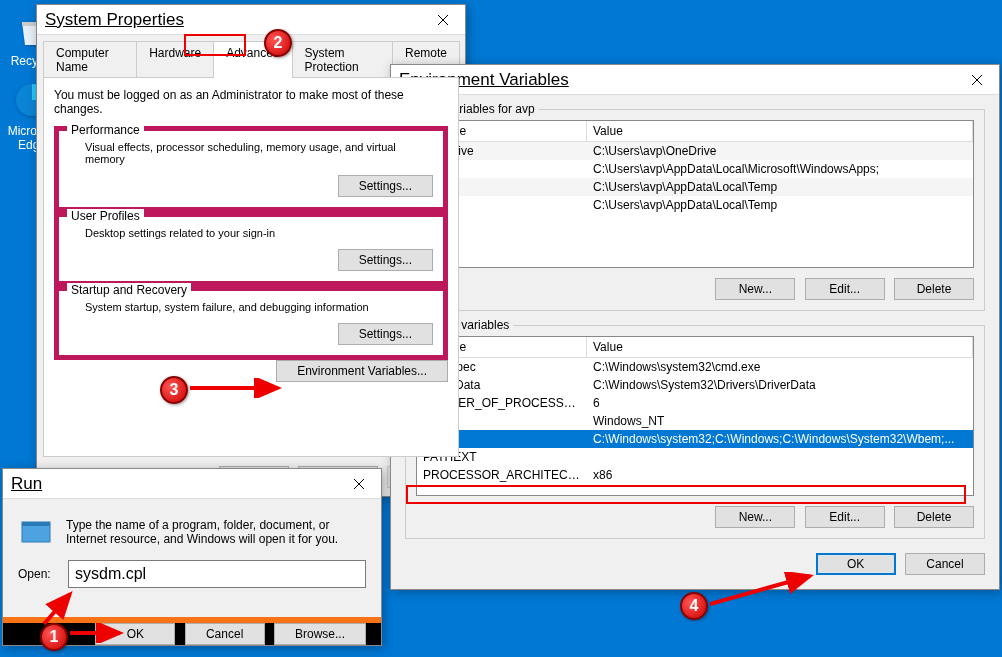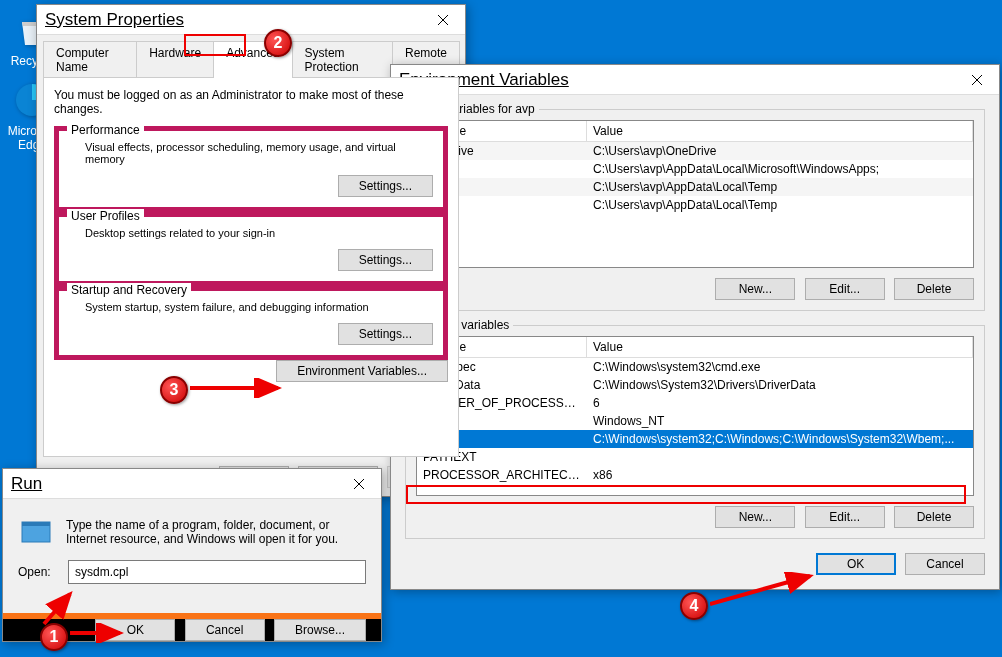--- a/index.html
+++ b/index.html
@@ -34,21 +34,21 @@
     .btnrow .btn { margin-left: 6px; }
     
     
     .run-window { width: 380px; }
     .run-body { background: #f0f0f0; padding: 15px; }
     .run-row { display: flex; align-items: center; margin-bottom: 10px; }
     .run-icon { width: 36px; height: 36px; margin-right: 12px; flex-shrink: 0; }
     .run-text { font-size: 12px; }
     .run-open { display: flex; align-items: center; margin-bottom: 14px; }
     .run-open label { width: 50px; font-size: 12px; }
-    .run-open input { flex: 1; padding: 4px 6px; border: 1px solid #7a7a7a; background: white; font-size: 12px; }
+    .run-open input { flex: 1; padding: 4px 6px; border: 1px solid #7a7a7a; background: white; font-size: 16px; }
     .run-btns { text-align: right; padding: 0 15px; background: #000000; border-top: 6px solid #f97316; }
     .run-btns .btn { margin-left: 6px; min-width: 80px; }
     
     
     .env-window { width: 610px; }
     .env-body { background: #f0f0f0; padding: 14px; }
     .env-group { border: 1px solid #ccc; padding: 10px; margin-bottom: 14px; position: relative; }
     .env-group .etitle { position: absolute; top: -8px; left: 8px; background: #f0f0f0; padding: 0 4px; font-size: 12px; }
     .env-list { background: white; border: 1px solid #888; height: 148px; overflow-y: scroll; }
     .env-header { display: flex; border-bottom: 1px solid #ddd; }

